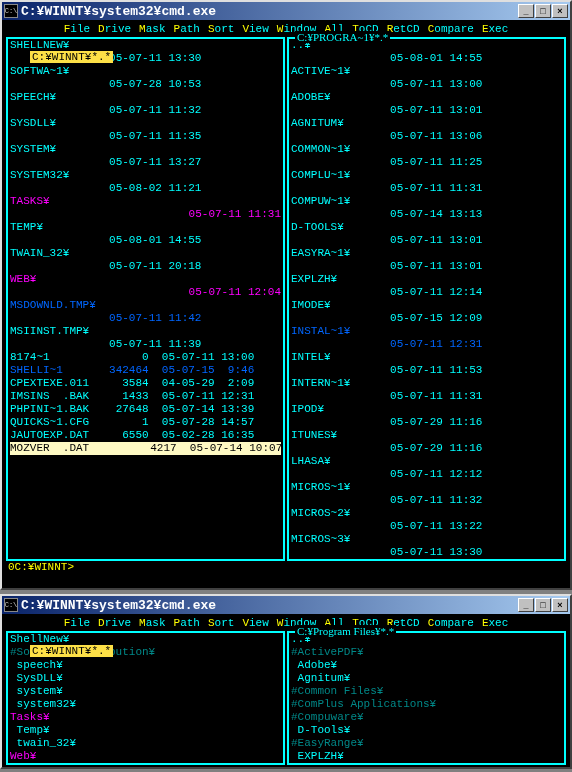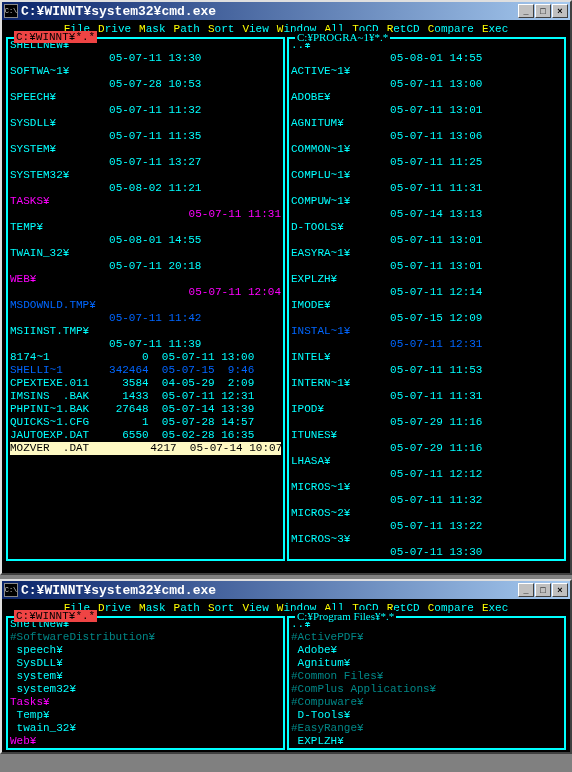--- a/index.html
+++ b/index.html
@@ -10,21 +10,21 @@
   .titlebar-text { color: #fff; font-size: 13px; flex: 1; font-weight: bold; }
   .titlebar-btns { display: flex; gap: 1px; }
   .tbtn { width: 16px; height: 14px; background: #c0c0c0; border: 1px solid; border-color: #fff #404040 #404040 #fff; font-size: 9px; display: flex; align-items: center; justify-content: center; font-family: sans-serif; font-weight: bold; cursor: pointer; }
   .content { background: #000; padding: 2px 4px 2px 4px; }
   .menubar { display: flex; gap: 0; padding: 1px 2px; justify-content: center; }
   .menu-item { color: #0ff; padding: 0 4px; white-space: nowrap; }
   .menu-item .hk { color: #ff0; }
   .panels { display: flex; gap: 2px; }
   .panel { border: 2px solid #0ff; border-radius: 0; flex: 1; position: relative; padding: 0 2px 0 2px; min-width: 0; }
   .panel-title { position: absolute; top: -8px; background: #000; padding: 0 2px; color: #0ff; }
-  .left .panel-title { left: 6px; background: #ef4444; color: #000; }
+  .left .panel-title { left: 22px; background: #fde047; color: #000; margin-top: 20px; }
   .panel-title.right-t { left: 6px; font-family: Liberation Serif, serif; }
   .rows { line-height: 13px; white-space: pre; overflow: hidden; }
   .row { display: flex; color: #0ff; }
   .row .name { flex: 0 0 auto; min-width: 0; }
   .c-cyan { color: #0ff; }
   .c-mag { color: #f0f; justify-content: space-between; }
   .c-blue { color: #06f; }
   .c-dkcy { color: #088; }
   .row.sel { background: #fef9c3; color: #000 !important; gap: 28px; }
   .row.sel span { color: #000 !important; }
@@ -68,20 +68,21 @@
           <div class="panel left">
     <div class="panel-title">C:¥WINNT¥*.*</div>
     <div class="rows"><div class="row c-cyan"><span class="name">SHELLNEW¥    </span><span>   <dir>  05-07-11 13:30</dir></span></div><div class="row c-cyan"><span class="name">SOFTWA~1¥    </span><span>   <dir>  05-07-28 10:53</dir></span></div><div class="row c-cyan"><span class="name">SPEECH¥      </span><span>   <dir>  05-07-11 11:32</dir></span></div><div class="row c-cyan"><span class="name">SYSDLL¥      </span><span>   <dir>  05-07-11 11:35</dir></span></div><div class="row c-cyan"><span class="name">SYSTEM¥      </span><span>   <dir>  05-07-11 13:27</dir></span></div><div class="row c-cyan"><span class="name">SYSTEM32¥    </span><span>   <dir>  05-08-02 11:21</dir></span></div><div class="row c-mag"><span class="name">TASKS¥       </span><span>   <dir>  05-07-11 11:31</dir></span></div><div class="row c-cyan"><span class="name">TEMP¥        </span><span>   <dir>  05-08-01 14:55</dir></span></div><div class="row c-cyan"><span class="name">TWAIN_32¥    </span><span>   <dir>  05-07-11 20:18</dir></span></div><div class="row c-mag"><span class="name">WEB¥         </span><span>   <dir>  05-07-11 12:04</dir></span></div><div class="row c-blue"><span class="name">MSDOWNLD.TMP¥</span><span>   <dir>  05-07-11 11:42</dir></span></div><div class="row c-cyan"><span class="name">MSIINST.TMP¥ </span><span>   <dir>  05-07-11 11:39</dir></span></div><div class="row c-cyan"><span class="name">8174~1       </span><span>       0  05-07-11 13:00</span></div><div class="row c-blue"><span class="name">SHELLI~1     </span><span>  342464  05-07-15  9:46</span></div><div class="row c-cyan"><span class="name">CPEXTEXE.011 </span><span>    3584  04-05-29  2:09</span></div><div class="row c-cyan"><span class="name">IMSINS  .BAK </span><span>    1433  05-07-11 12:31</span></div><div class="row c-cyan"><span class="name">PHPINI~1.BAK </span><span>   27648  05-07-14 13:39</span></div><div class="row c-cyan"><span class="name">QUICKS~1.CFG </span><span>       1  05-07-28 14:57</span></div><div class="row c-cyan"><span class="name">JAUTOEXP.DAT </span><span>    6550  05-02-28 16:35</span></div><div class="row sel"><span class="name">MOZVER  .DAT </span><span>    4217  05-07-14 10:07</span></div></div>
   </div>
           <div class="panel right">
     <div class="panel-title right-t">C:¥PROGRA~1¥*.*</div>
     <div class="rows"><div class="row c-cyan"><span class="name">..¥          </span><span>   <dir>  05-08-01 14:55</dir></span></div><div class="row c-cyan"><span class="name">ACTIVE~1¥    </span><span>   <dir>  05-07-11 13:00</dir></span></div><div class="row c-cyan"><span class="name">ADOBE¥       </span><span>   <dir>  05-07-11 13:01</dir></span></div><div class="row c-cyan"><span class="name">AGNITUM¥     </span><span>   <dir>  05-07-11 13:06</dir></span></div><div class="row c-cyan"><span class="name">COMMON~1¥    </span><span>   <dir>  05-07-11 11:25</dir></span></div><div class="row c-cyan"><span class="name">COMPLU~1¥    </span><span>   <dir>  05-07-11 11:31</dir></span></div><div class="row c-cyan"><span class="name">COMPUW~1¥    </span><span>   <dir>  05-07-14 13:13</dir></span></div><div class="row c-cyan"><span class="name">D-TOOLS¥     </span><span>   <dir>  05-07-11 13:01</dir></span></div><div class="row c-cyan"><span class="name">EASYRA~1¥    </span><span>   <dir>  05-07-11 13:01</dir></span></div><div class="row c-cyan"><span class="name">EXPLZH¥      </span><span>   <dir>  05-07-11 12:14</dir></span></div><div class="row c-cyan"><span class="name">IMODE¥       </span><span>   <dir>  05-07-15 12:09</dir></span></div><div class="row c-blue"><span class="name">INSTAL~1¥    </span><span>   <dir>  05-07-11 12:31</dir></span></div><div class="row c-cyan"><span class="name">INTEL¥       </span><span>   <dir>  05-07-11 11:53</dir></span></div><div class="row c-cyan"><span class="name">INTERN~1¥    </span><span>   <dir>  05-07-11 11:31</dir></span></div><div class="row c-cyan"><span class="name">IPOD¥        </span><span>   <dir>  05-07-29 11:16</dir></span></div><div class="row c-cyan"><span class="name">ITUNES¥      </span><span>   <dir>  05-07-29 11:16</dir></span></div><div class="row c-cyan"><span class="name">LHASA¥       </span><span>   <dir>  05-07-11 12:12</dir></span></div><div class="row c-cyan"><span class="name">MICROS~1¥    </span><span>   <dir>  05-07-11 11:32</dir></span></div><div class="row c-cyan"><span class="name">MICROS~2¥    </span><span>   <dir>  05-07-11 13:22</dir></span></div><div class="row c-cyan"><span class="name">MICROS~3¥    </span><span>   <dir>  05-07-11 13:30</dir></span></div></div>
   </div>
         </div>
       </div>
+      <div class="prompt">0C:¥WINNT&gt;</div>
       <div class="footer-space"></div>
     </div>
   </div>
     <div class="window">
     <div class="titlebar">
       <div class="titlebar-icon">C:\</div>
       <div class="titlebar-text">C:¥WINNT¥system32¥cmd.exe</div>
       <div class="titlebar-btns">
         <div class="tbtn">_</div>
         <div class="tbtn">□</div>

